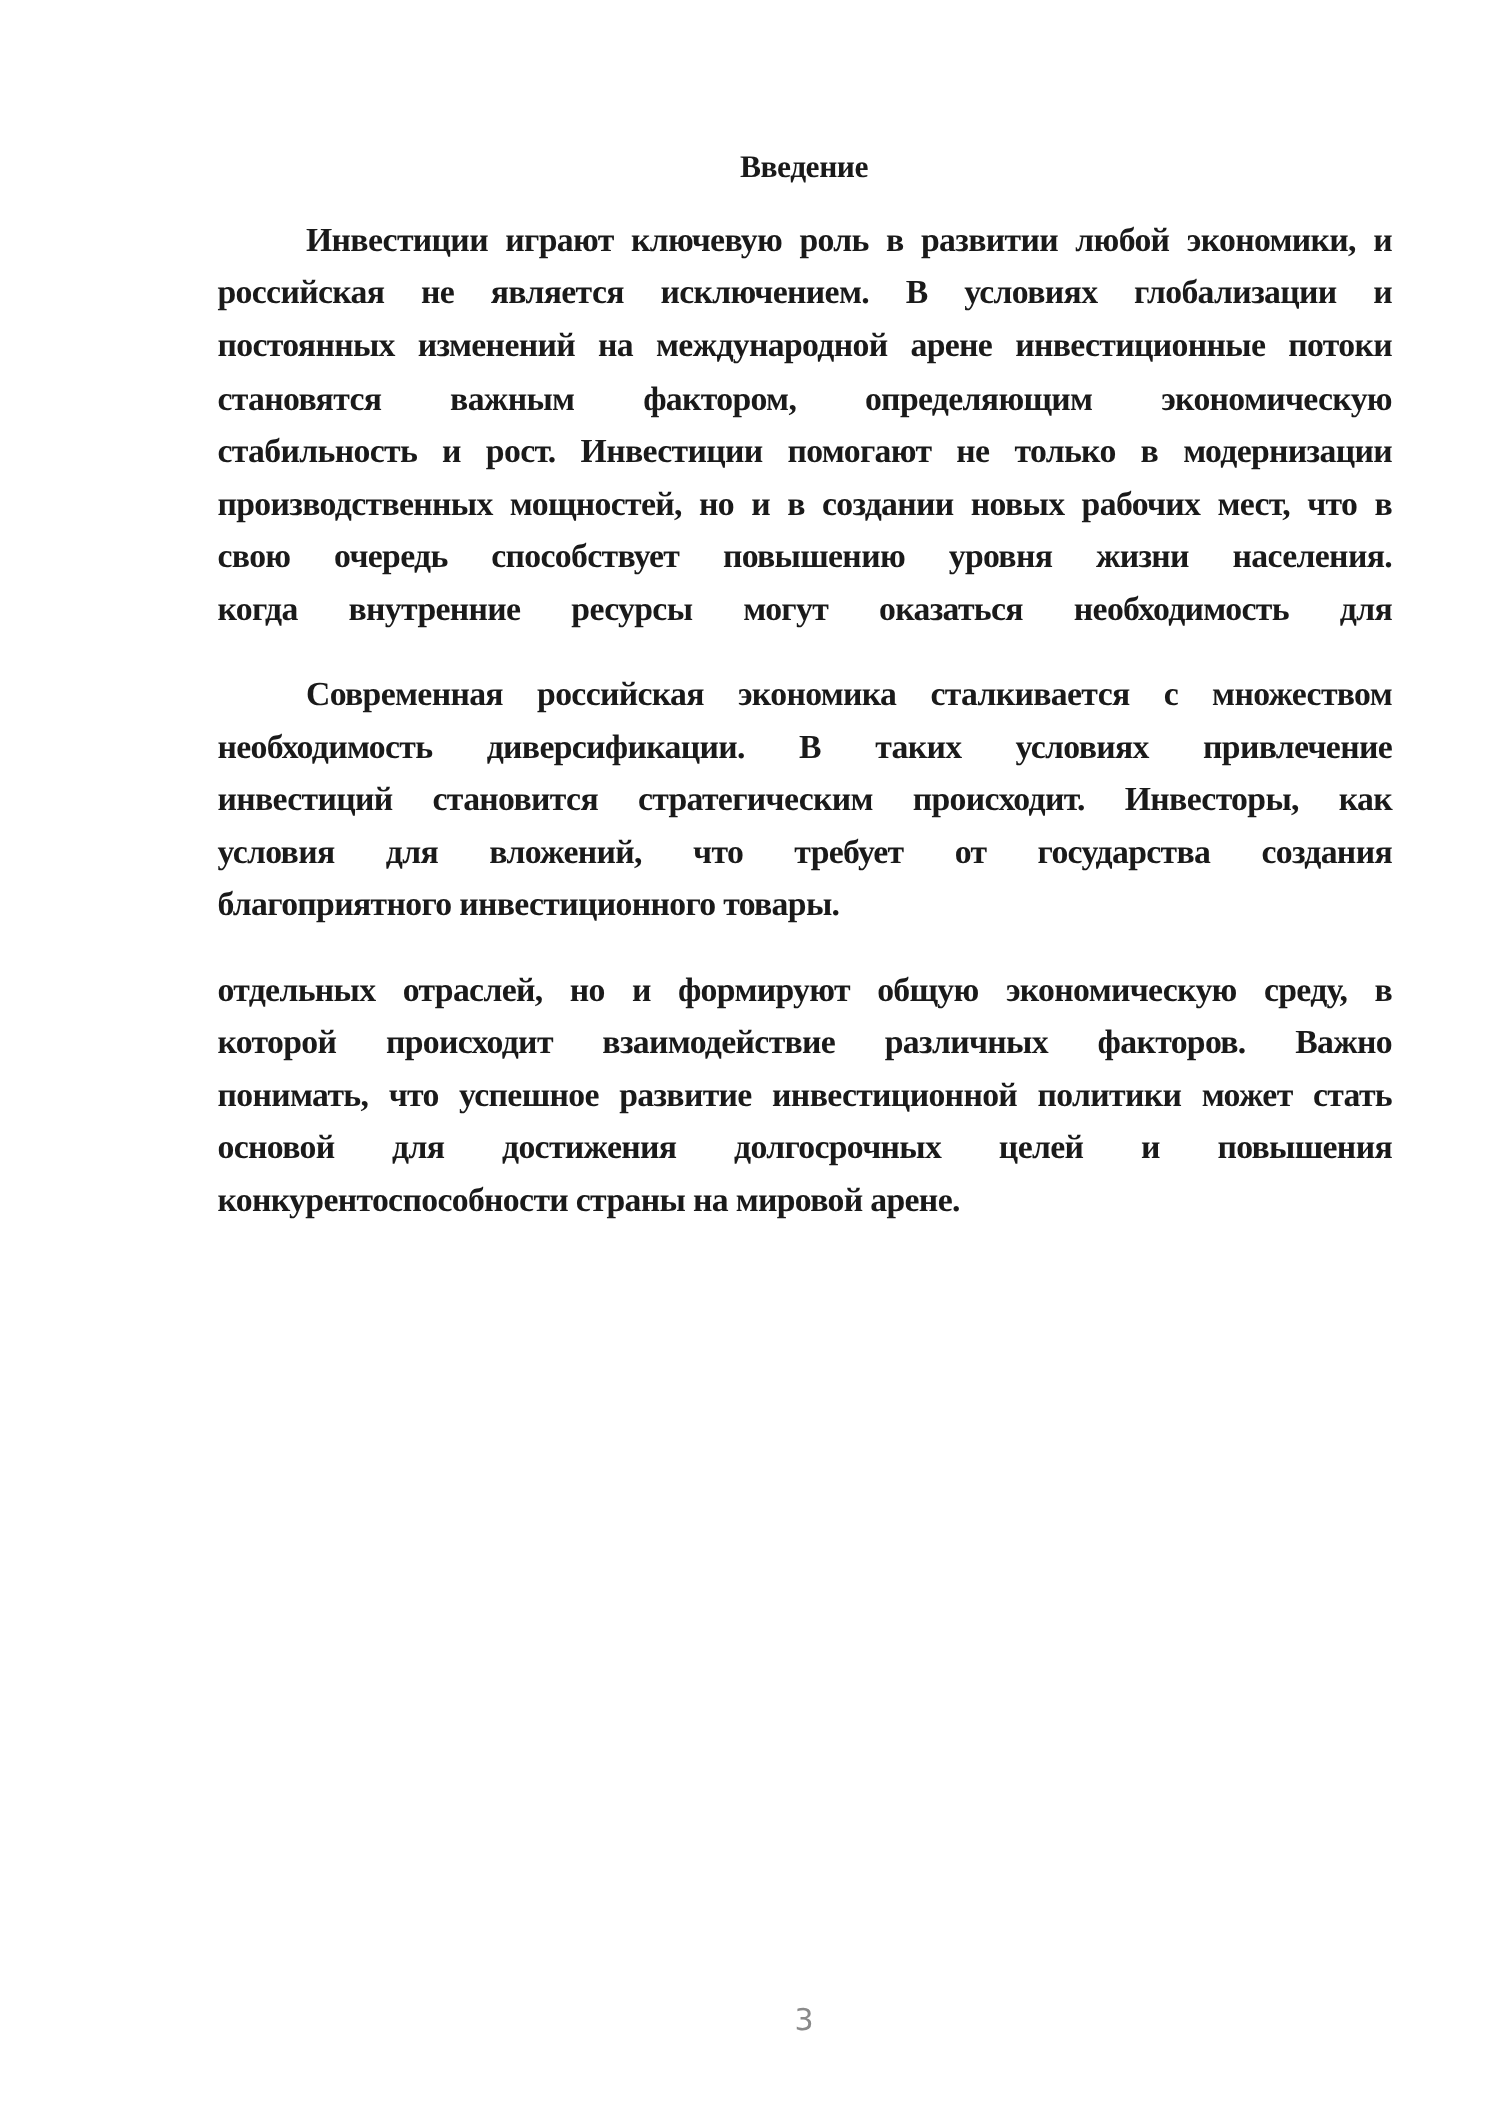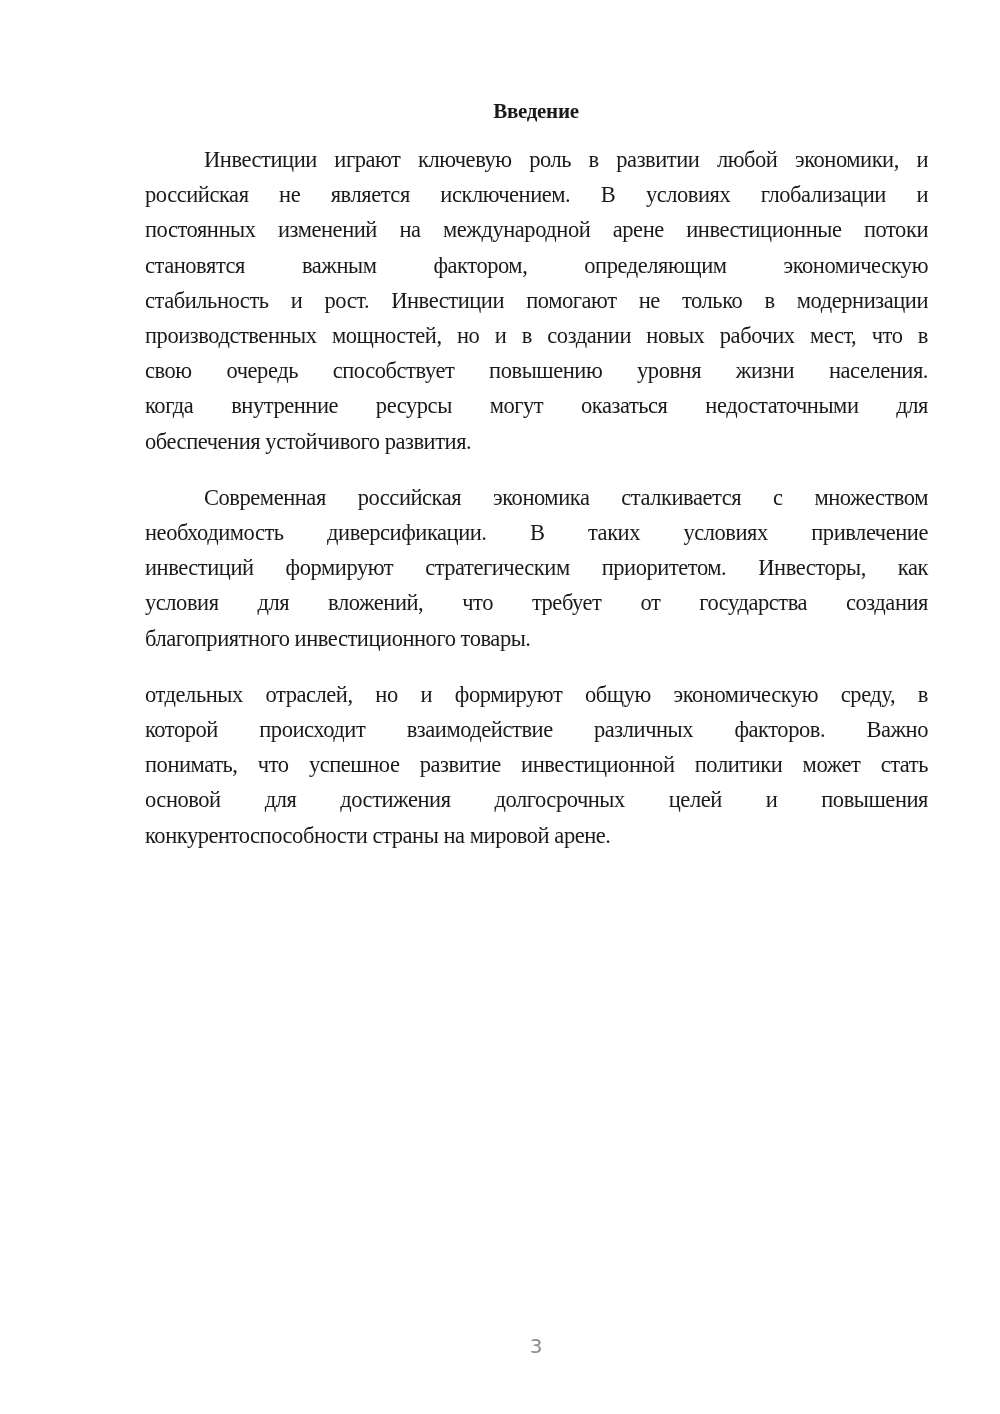--- a/index.html
+++ b/index.html
@@ -47,20 +47,21 @@
       text-indent: 59px;
       letter-spacing: -0.45px;
       word-spacing: 0px;
     }
     .para .line {
       display: block;
       text-align: justify;
       text-align-last: justify;
       white-space: nowrap;
       text-indent: 0;
+      font-weight: bold;
     }
     .para .line.first {
       padding-left: 59px;
     }
     .para .line.last {
       text-align-last: left;
     }
     .page-number {
       position: absolute;
       top: 1334px;
@@ -82,28 +83,27 @@
   <div class="body-text">
 
     <p class="para">
       <span class="line first">Инвестиции играют ключевую роль в развитии любой экономики, и</span>
       <span class="line">российская не является исключением. В условиях глобализации и</span>
       <span class="line">постоянных изменений на международной арене инвестиционные потоки</span>
       <span class="line">становятся важным фактором, определяющим экономическую</span>
       <span class="line">стабильность и рост. Инвестиции помогают не только в модернизации</span>
       <span class="line">производственных мощностей, но и в создании новых рабочих мест, что в</span>
       <span class="line">свою очередь способствует повышению уровня жизни населения.</span>
-      <span class="line">когда внутренние ресурсы могут оказаться недостаточными для</span>
-      <span class="line last">обеспечения устойчивого развития.</span>
+      <span class="line">когда внутренние ресурсы могут оказаться необходимость для</span>
     </p>
 
     <p class="para">
       <span class="line first">Современная российская экономика сталкивается с множеством</span>
       <span class="line">необходимость диверсификации. В таких условиях привлечение</span>
-      <span class="line">инвестиций формируют стратегическим приоритетом. Инвесторы, как</span>
+      <span class="line">инвестиций становится стратегическим происходит. Инвесторы, как</span>
       <span class="line">условия для вложений, что требует от государства создания</span>
       <span class="line last">благоприятного инвестиционного товары.</span>
     </p>
 
     <p class="para">
       <span class="line">отдельных отраслей, но и формируют общую экономическую среду, в</span>
       <span class="line">которой происходит взаимодействие различных факторов. Важно</span>
       <span class="line">понимать, что успешное развитие инвестиционной политики может стать</span>
       <span class="line">основой для достижения долгосрочных целей и повышения</span>
       <span class="line last">конкурентоспособности страны на мировой арене.</span>

